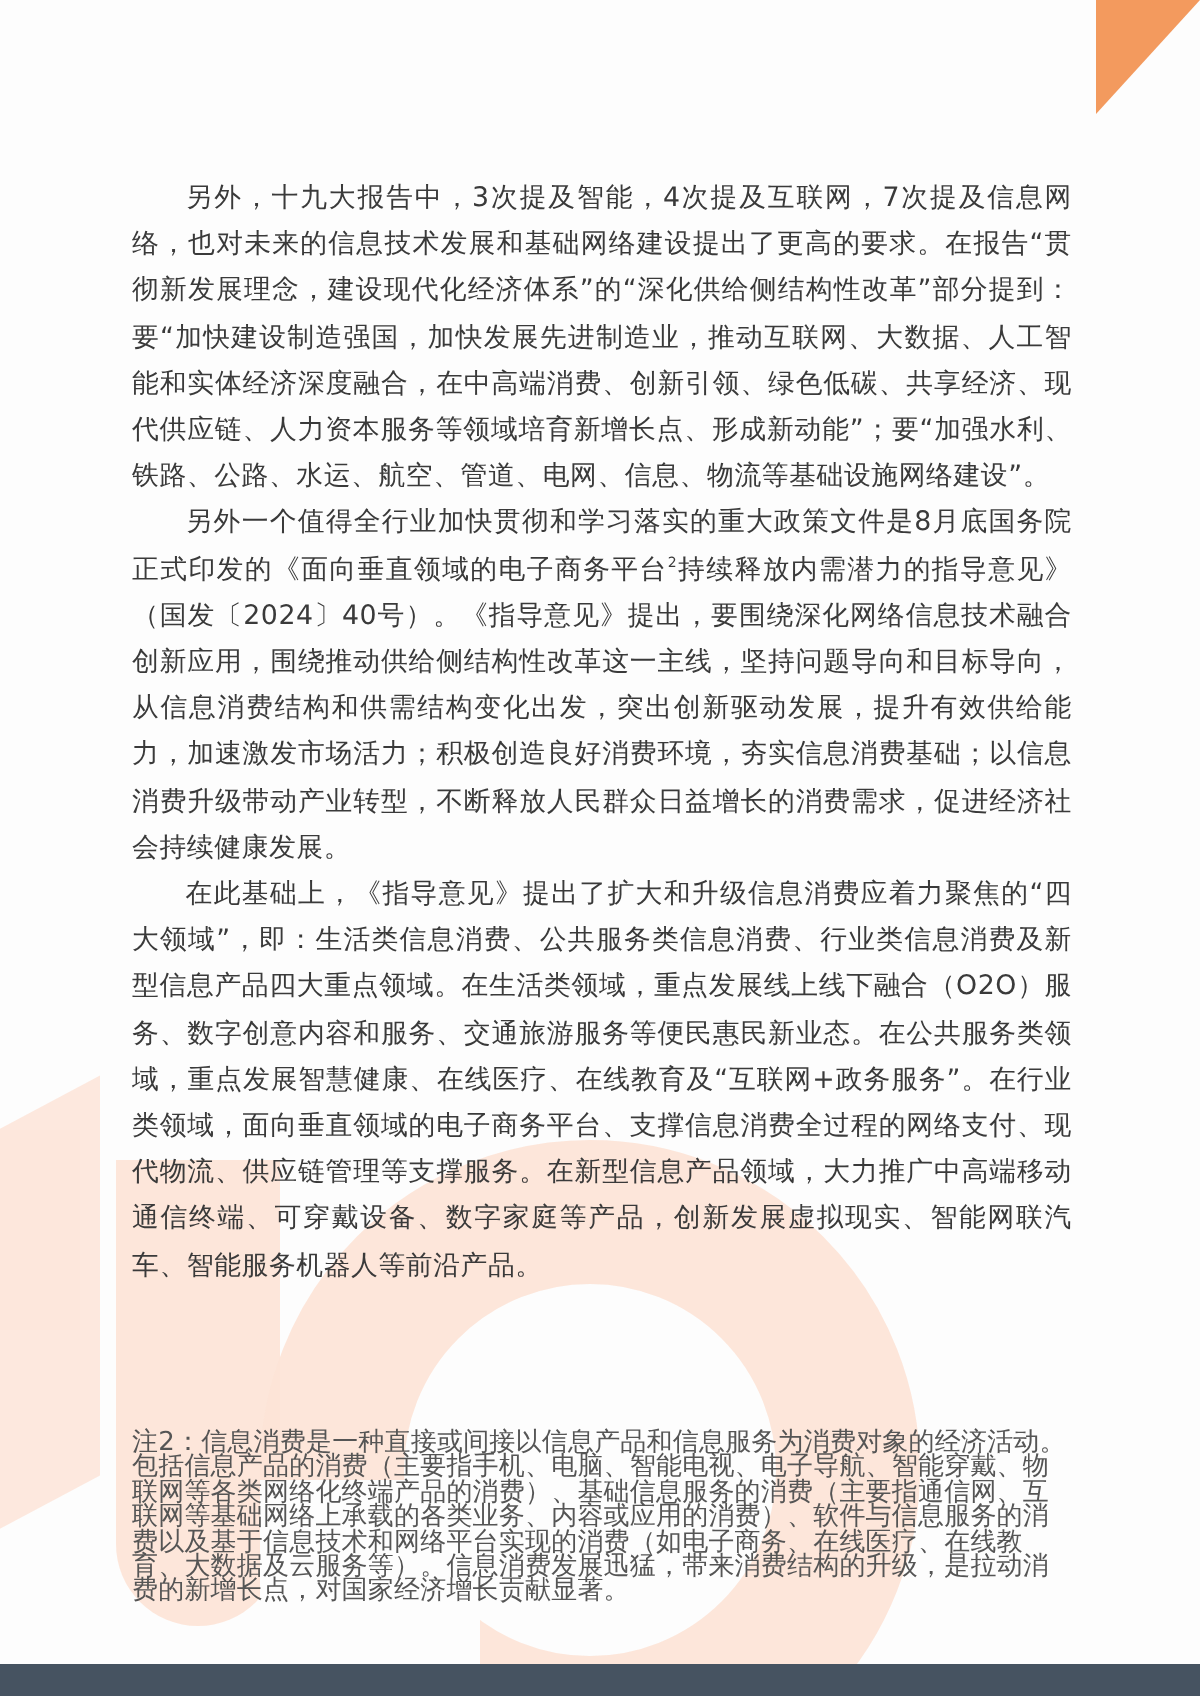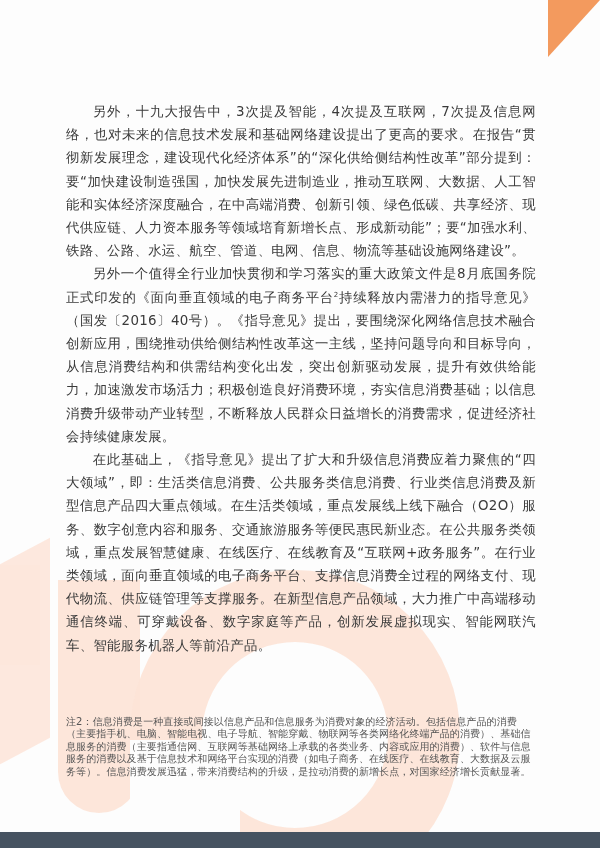--- a/index.html
+++ b/index.html
@@ -68,40 +68,40 @@
     }
     .deco-arch-mask {
       position: absolute;
       left: 130px; top: 740px;
       width: 110px; height: 100px;
       background: #fdfdfd;
     }
     .content {
       position: absolute;
       left: 66px;
-      top: 100px;
+      top: 88px;
       width: 470px;
       font-size: 13.4px;
       line-height: 23.2px;
       text-align: justify;
       letter-spacing: 0.3px;
       z-index: 2;
     }
     .content p {
       margin: 0;
     }
     .indent {
       text-indent: 2em;
     }
     .footnote {
       position: absolute;
       left: 66px;
       top: 716px;
       width: 470px;
-      font-size: 10px;
+      font-size: 13px;
       line-height: 12.4px;
       color: #555;
       z-index: 2;
       letter-spacing: 0.1px;
     }
     .footer-bar {
       position: absolute;
       left: 0; bottom: 0;
       width: 600px; height: 16px;
       background: #465361;
@@ -119,20 +119,20 @@
   <div class="corner-triangle-wrap"></div>
 
   <div class="deco deco-left-slant2"></div>
   <div class="deco deco-left-slant"></div>
   <div class="deco deco-pill"></div>
   <div class="deco deco-arch"></div>
   <div class="deco-arch-mask"></div>
 
   <div class="content">
     <p class="indent">另外，十九大报告中，3次提及智能，4次提及互联网，7次提及信息网络，也对未来的信息技术发展和基础网络建设提出了更高的要求。在报告“贯彻新发展理念，建设现代化经济体系”的“深化供给侧结构性改革”部分提到：要“加快建设制造强国，加快发展先进制造业，推动互联网、大数据、人工智能和实体经济深度融合，在中高端消费、创新引领、绿色低碳、共享经济、现代供应链、人力资本服务等领域培育新增长点、形成新动能”；要“加强水利、铁路、公路、水运、航空、管道、电网、信息、物流等基础设施网络建设”。</p>
-    <p class="indent"><span>另外一个值得全行业加快贯彻和学习落实的重大政策文件是8月底国务院正式印发的《面向垂直领域的电子商务平台</span><sup>2</sup><span>持续释放内需潜力的指导意见》（国发〔2016〕40号）。《指导意见》提出，要围绕深化网络信息技术融合创新应用，围绕推动供给侧结构性改革这一主线，坚持问题导向和目标导向，从信息消费结构和供需结构变化出发，突出创新驱动发展，提升有效供给能力，加速激发市场活力；积极创造良好消费环境，夯实信息消费基础；以信息消费升级带动产业转型，不断释放人民群众日益增长的消费需求，促进经济社会持续健康发展。</span></p>
+    <p class="indent"><span>另外一个值得全行业加快贯彻和学习落实的重大政策文件是8月底国务院正式印发的《面向垂直领域的电子商务平台</span><sup>2</sup><span>持续释放内需潜力的指导意见》（国发〔2024〕40号）。《指导意见》提出，要围绕深化网络信息技术融合创新应用，围绕推动供给侧结构性改革这一主线，坚持问题导向和目标导向，从信息消费结构和供需结构变化出发，突出创新驱动发展，提升有效供给能力，加速激发市场活力；积极创造良好消费环境，夯实信息消费基础；以信息消费升级带动产业转型，不断释放人民群众日益增长的消费需求，促进经济社会持续健康发展。</span></p>
     <p class="indent">在此基础上，《指导意见》提出了扩大和升级信息消费应着力聚焦的“四大领域”，即：生活类信息消费、公共服务类信息消费、行业类信息消费及新型信息产品四大重点领域。在生活类领域，重点发展线上线下融合（O2O）服务、数字创意内容和服务、交通旅游服务等便民惠民新业态。在公共服务类领域，重点发展智慧健康、在线医疗、在线教育及“互联网+政务服务”。在行业类领域，面向垂直领域的电子商务平台、支撑信息消费全过程的网络支付、现代物流、供应链管理等支撑服务。在新型信息产品领域，大力推广中高端移动通信终端、可穿戴设备、数字家庭等产品，创新发展虚拟现实、智能网联汽车、智能服务机器人等前沿产品。</p>
   </div>
 
   <div class="footnote">注2：信息消费是一种直接或间接以信息产品和信息服务为消费对象的经济活动。包括信息产品的消费（主要指手机、电脑、智能电视、电子导航、智能穿戴、物联网等各类网络化终端产品的消费）、基础信息服务的消费（主要指通信网、互联网等基础网络上承载的各类业务、内容或应用的消费）、软件与信息服务的消费以及基于信息技术和网络平台实现的消费（如电子商务、在线医疗、在线教育、大数据及云服务等）。信息消费发展迅猛，带来消费结构的升级，是拉动消费的新增长点，对国家经济增长贡献显著。</div>
 
   <div class="footer-bar"></div>
 </div>
 
 </body></html>

